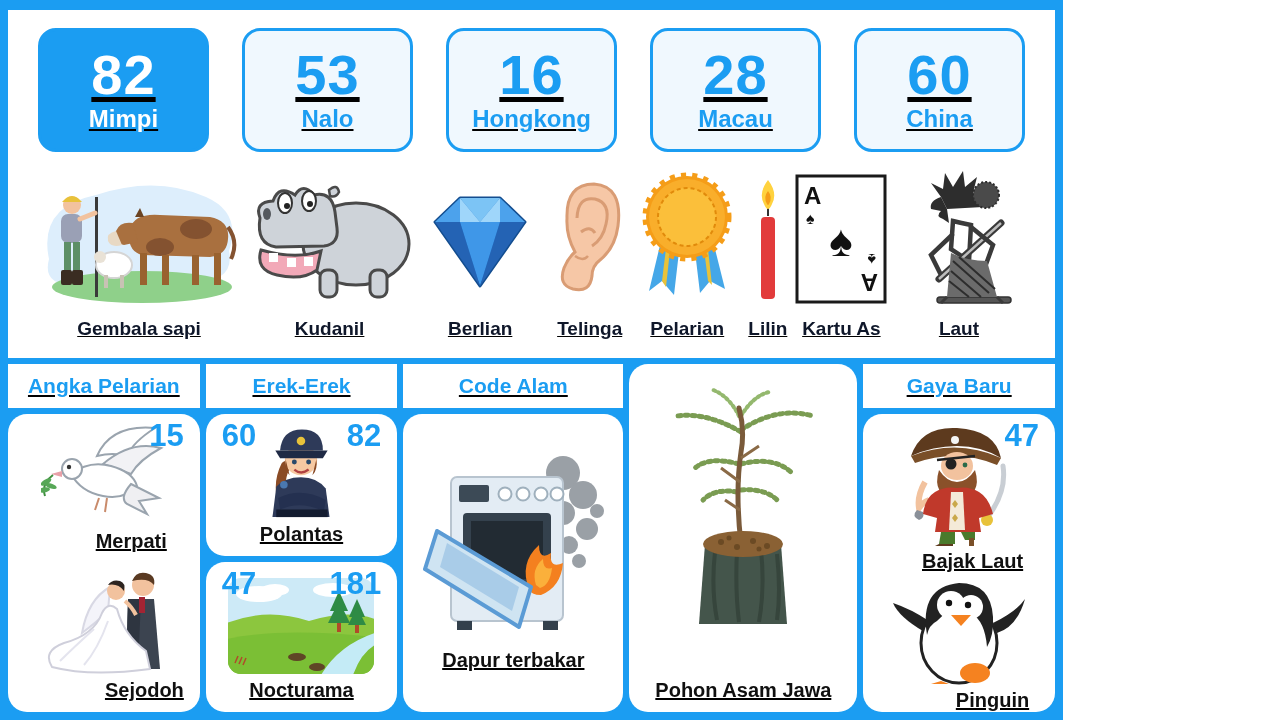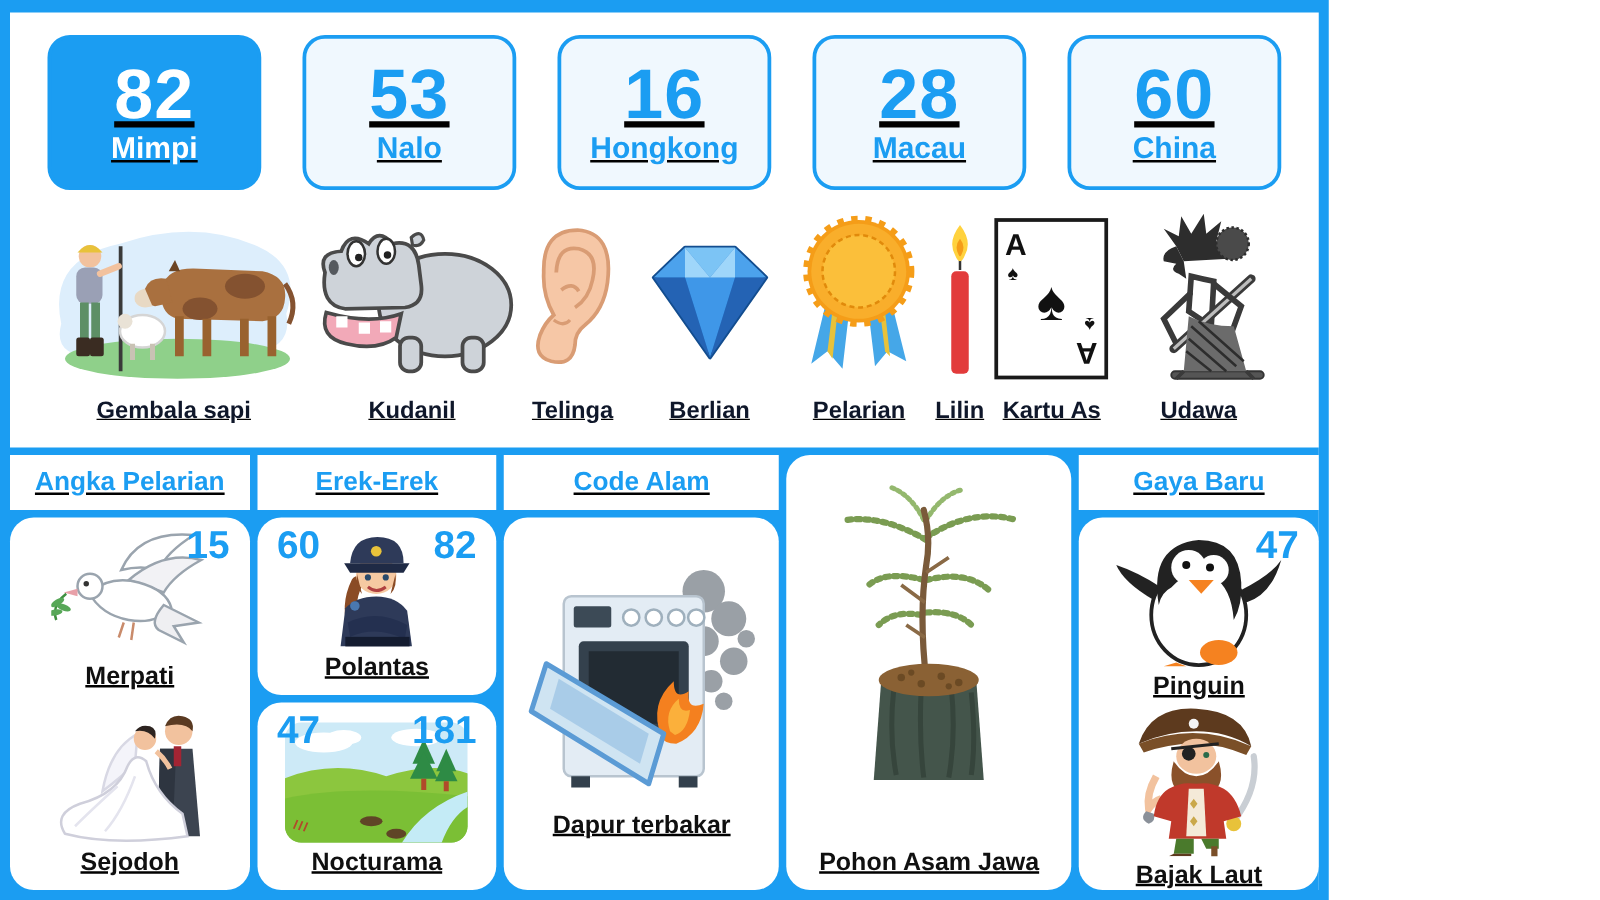--- a/index.html
+++ b/index.html
@@ -68,21 +68,21 @@
   .cell.split-top { flex:0 0 142px; }
   .cell.between { justify-content:space-between; }
   .cell.centered { justify-content:center; }
   .cell.bottomed { justify-content:flex-end; }
   .cellnum {
     position:absolute; top:6px;
     font-size:31px; font-weight:bold; color:var(--accent); line-height:1;
   }
   .cellnum.left  { left:16px; }
   .cellnum.right { right:16px; }
-  .fig { display:flex; flex-direction:column; align-items:center; }
+  .fig { display:flex; flex-direction:column; align-items:flex-end; }
   .figlabel { font-size:20px; font-weight:bold; color:#101010; margin-top:4px; white-space:nowrap; }
   .pad-label { margin-bottom:16px; }
 </style>
 </head>
 <body>
 
 <div class="frame">
 
   <div class="cards-row">
     <div class="card active">
@@ -160,45 +160,45 @@
           <rect x="23" y="79" width="9" height="9" fill="#fff"></rect>
           <rect x="41" y="84" width="9" height="9" fill="#fff"></rect>
           <rect x="58" y="83" width="9" height="9" fill="#fff"></rect>
         </svg>
       </div>
       <div class="glabel">Kudanil</div>
     </div>
 
     <div class="gitem">
       <div class="gimg">
-        <svg width="86" height="126" viewBox="0 0 86 126">
-          <path d="M20,42 Q19,8 47,8 Q76,10 71,50 Q68,72 53,84 Q45,90 45,100 Q43,117 26,113 Q11,109 17,92 Q21,82 28,76 Q19,60 20,42Z" fill="#f6c7a6" stroke="#d99c74" stroke-width="3"></path>
-          <path d="M30,42 Q31,20 48,23 Q64,27 59,48 Q56,63 45,70" fill="none" stroke="#d99c74" stroke-width="3"></path>
-          <path d="M34,56 Q43,49 48,57" fill="none" stroke="#d99c74" stroke-width="3"></path>
-          <path d="M28,80 Q36,86 41,80" fill="none" stroke="#d99c74" stroke-width="2.5"></path>
-        </svg>
-      </div>
-      <div class="glabel">Telinga</div>
-    </div>
-
-    <div class="gitem">
-      <div class="gimg">
         <svg width="130" height="106" viewBox="0 0 130 106">
           <polygon points="20,36 45,12 85,12 110,36 65,100" fill="#2e86d9" stroke="#134d8f" stroke-width="3" stroke-linejoin="round"></polygon>
           <polygon points="45,12 65,36 85,12" fill="#7cc4f5"></polygon>
           <polygon points="20,36 45,36 45,12" fill="#4ca2ec"></polygon>
           <polygon points="85,12 85,36 110,36" fill="#4ca2ec"></polygon>
           <polygon points="45,36 85,36 65,100" fill="#3f97e8"></polygon>
           <polygon points="20,36 45,36 65,100" fill="#2463b4"></polygon>
           <polygon points="85,36 110,36 65,100" fill="#2463b4"></polygon>
           <polygon points="45,12 65,36 45,36" fill="#9fd6fa"></polygon>
           <polygon points="85,12 85,36 65,36" fill="#9fd6fa"></polygon>
         </svg>
       </div>
       <div class="glabel">Berlian</div>
+    </div>
+
+    <div class="gitem">
+      <div class="gimg">
+        <svg width="86" height="126" viewBox="0 0 86 126">
+          <path d="M20,42 Q19,8 47,8 Q76,10 71,50 Q68,72 53,84 Q45,90 45,100 Q43,117 26,113 Q11,109 17,92 Q21,82 28,76 Q19,60 20,42Z" fill="#f6c7a6" stroke="#d99c74" stroke-width="3"></path>
+          <path d="M30,42 Q31,20 48,23 Q64,27 59,48 Q56,63 45,70" fill="none" stroke="#d99c74" stroke-width="3"></path>
+          <path d="M34,56 Q43,49 48,57" fill="none" stroke="#d99c74" stroke-width="3"></path>
+          <path d="M28,80 Q36,86 41,80" fill="none" stroke="#d99c74" stroke-width="2.5"></path>
+        </svg>
+      </div>
+      <div class="glabel">Telinga</div>
     </div>
 
     <div class="gitem">
       <div class="gimg">
         <svg width="106" height="136" viewBox="0 0 106 136">
           <polygon points="28,66 46,72 40,124 28,110 15,120" fill="#45a7e8"></polygon>
           <polygon points="60,72 78,66 91,118 76,110 66,122" fill="#45a7e8"></polygon>
           <polygon points="33,69 37,70 32,116 28,110" fill="#e8c23a"></polygon>
           <polygon points="69,70 73,69 78,114 74,110" fill="#e8c23a"></polygon>
           <circle cx="53" cy="46" r="41" fill="#f59d18" stroke="#f59d18" stroke-width="7" stroke-dasharray="5 6"></circle>
@@ -248,21 +248,21 @@
           <path d="M64,52 L62,80 L80,92 L82,56 Q72,54 64,52Z" fill="none" stroke="#3a3a3a" stroke-width="4.5"></path>
           <path d="M63,66 L42,86 L52,106" stroke="#3a3a3a" stroke-width="4.5" fill="none" stroke-linecap="round"></path>
           <path d="M50,110 L112,54" stroke="#3a3a3a" stroke-width="7" stroke-linecap="round"></path>
           <path d="M50,110 L112,54" stroke="#bdbdbd" stroke-width="2.5"></path>
           <path d="M82,58 L104,76 L96,98" stroke="#3a3a3a" stroke-width="4.5" fill="none" stroke-linecap="round"></path>
           <path d="M62,84 L58,128 L108,128 L98,92 Q78,92 62,84Z" fill="#6b6b6b"></path>
           <path d="M64,92 L100,124 M62,102 L92,128 M60,112 L80,128 M70,88 L106,120" stroke="#2d2d2d" stroke-width="2"></path>
           <path d="M58,128 L52,134 M108,128 L114,134" stroke="#3a3a3a" stroke-width="3"></path>
         </svg>
       </div>
-      <div class="glabel">Udawa</div>
+      <div class="glabel">Laut</div>
     </div>
 
   </div>
 
   <div class="grid">
 
     <div class="col">
       <div class="colhead">Angka Pelarian</div>
       <div class="cell between">
         <span class="cellnum right">15</span>
@@ -421,36 +421,20 @@
         </svg>
         <div class="figlabel">Pohon Asam Jawa</div>
       </div>
     </div>
 
     <div class="col">
       <div class="colhead">Gaya Baru</div>
       <div class="cell between">
         <span class="cellnum right">47</span>
         <div class="fig">
-          <svg width="140" height="112" viewBox="0 0 140 112">
-            <path d="M34,58 Q10,44 4,30 Q22,36 40,48Z" fill="#222"></path>
-            <path d="M104,50 Q128,38 136,26 Q128,54 108,60Z" fill="#222"></path>
-            <ellipse cx="70" cy="70" rx="38" ry="40" fill="#fff" stroke="#222" stroke-width="3"></ellipse>
-            <path d="M38,62 Q30,14 70,10 Q102,10 104,44 Q105,62 98,74 Q96,48 82,40 Q62,32 48,48 Q40,52 38,62Z" fill="#222"></path>
-            <circle cx="62" cy="32" r="14" fill="#fff"></circle>
-            <circle cx="82" cy="34" r="12" fill="#fff"></circle>
-            <circle cx="60" cy="30" r="3.2" fill="#111"></circle>
-            <circle cx="79" cy="32" r="3.2" fill="#111"></circle>
-            <path d="M62,42 L82,42 L72,53Z" fill="#f58220"></path>
-            <ellipse cx="86" cy="100" rx="15" ry="10" fill="#f58220"></ellipse>
-            <path d="M52,108 L42,111 L60,111Z" fill="#f58220"></path>
-          </svg>
-          <div class="figlabel">Pinguin</div>
-        </div>
-        <div class="fig">
           <svg width="128" height="124" viewBox="0 0 128 124">
             <path d="M92,96 Q112,70 108,44" stroke="#c9ced4" stroke-width="5" fill="none" stroke-linecap="round"></path>
             <circle cx="92" cy="98" r="6" fill="#e8c23a"></circle>
             <path d="M30,60 Q22,74 24,86 Q28,80 34,78" fill="none" stroke="#f2c29e" stroke-width="6"></path>
             <path d="M22,88 q-6,6 2,10 q6,-2 4,-8Z" fill="#8a9099"></path>
             <path d="M16,34 Q26,4 62,6 Q100,8 106,36 Q86,24 62,24 Q38,24 16,34Z" fill="#5d3a1e"></path>
             <path d="M16,34 Q62,16 106,36 L102,43 Q62,26 20,41Z" fill="#7a4f28"></path>
             <circle cx="60" cy="18" r="4" fill="#f4f4f4"></circle>
             <ellipse cx="62" cy="44" rx="16" ry="14" fill="#f2c29e"></ellipse>
             <path d="M42,38 L80,34" stroke="#222" stroke-width="2.5"></path>
@@ -460,17 +444,33 @@
             <path d="M40,70 Q30,76 28,92 L42,96 L40,110 L86,110 L84,96 L98,92 Q94,76 84,70 Q74,64 62,66 Q50,64 40,70Z" fill="#c0392b"></path>
             <path d="M56,70 L68,70 L70,108 L54,108Z" fill="#f4ead8"></path>
             <path d="M60,78 l3,4 l-3,4 l-3,-4Z M60,92 l3,4 l-3,4 l-3,-4Z" fill="#caa84a"></path>
             <path d="M46,110 L60,110 L60,122 L44,122Z" fill="#4a7a2c"></path>
             <path d="M66,110 L80,110 L80,118 L70,118Z" fill="#4a7a2c"></path>
             <path d="M44,122 L58,122 L58,124 L40,124Z" fill="#5d3a1e"></path>
             <rect x="74" y="116" width="5" height="10" fill="#7a4f28"></rect>
           </svg>
           <div class="figlabel">Bajak Laut</div>
         </div>
+        <div class="fig">
+          <svg width="140" height="112" viewBox="0 0 140 112">
+            <path d="M34,58 Q10,44 4,30 Q22,36 40,48Z" fill="#222"></path>
+            <path d="M104,50 Q128,38 136,26 Q128,54 108,60Z" fill="#222"></path>
+            <ellipse cx="70" cy="70" rx="38" ry="40" fill="#fff" stroke="#222" stroke-width="3"></ellipse>
+            <path d="M38,62 Q30,14 70,10 Q102,10 104,44 Q105,62 98,74 Q96,48 82,40 Q62,32 48,48 Q40,52 38,62Z" fill="#222"></path>
+            <circle cx="62" cy="32" r="14" fill="#fff"></circle>
+            <circle cx="82" cy="34" r="12" fill="#fff"></circle>
+            <circle cx="60" cy="30" r="3.2" fill="#111"></circle>
+            <circle cx="79" cy="32" r="3.2" fill="#111"></circle>
+            <path d="M62,42 L82,42 L72,53Z" fill="#f58220"></path>
+            <ellipse cx="86" cy="100" rx="15" ry="10" fill="#f58220"></ellipse>
+            <path d="M52,108 L42,111 L60,111Z" fill="#f58220"></path>
+          </svg>
+          <div class="figlabel">Pinguin</div>
+        </div>
       </div>
     </div>
 
   </div>
 </div>
 
 </body></html>

